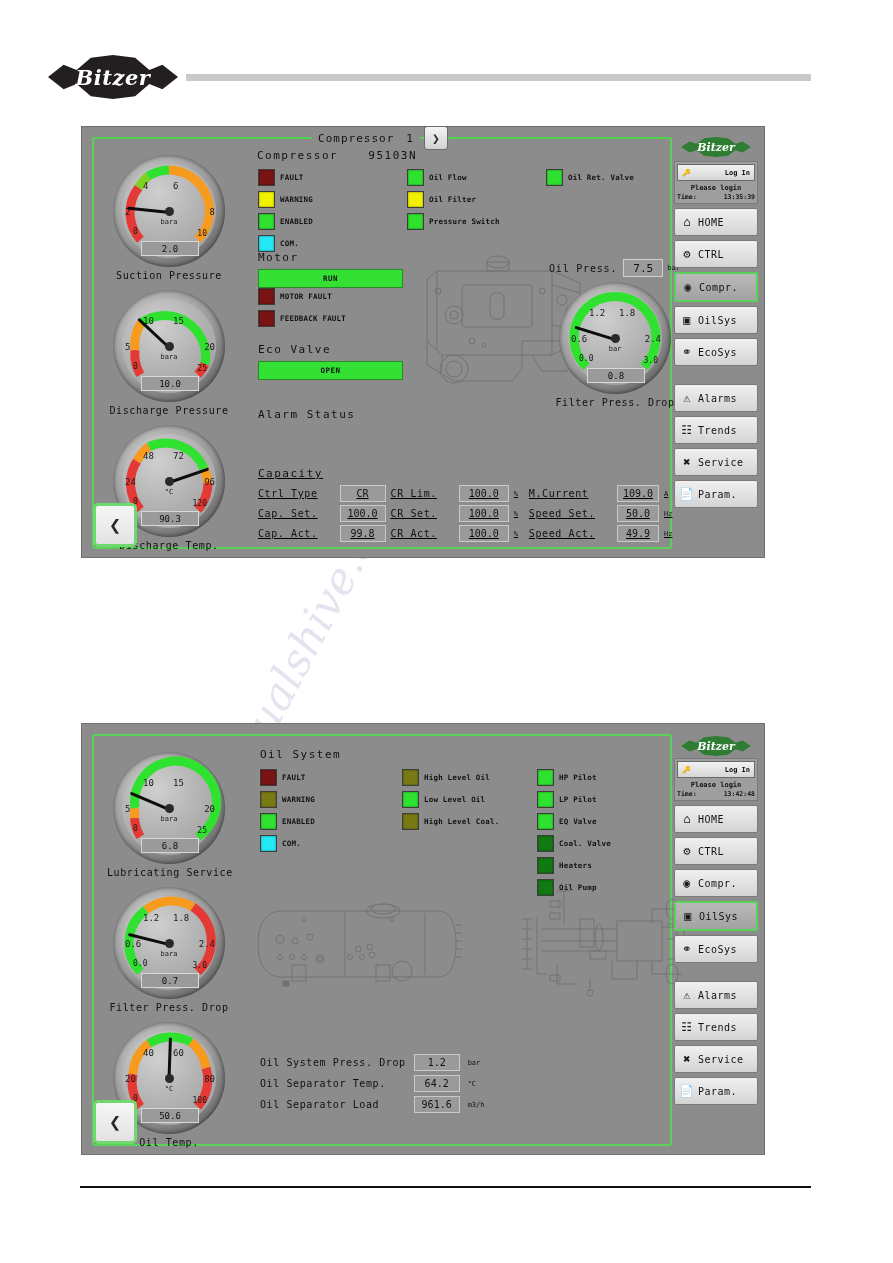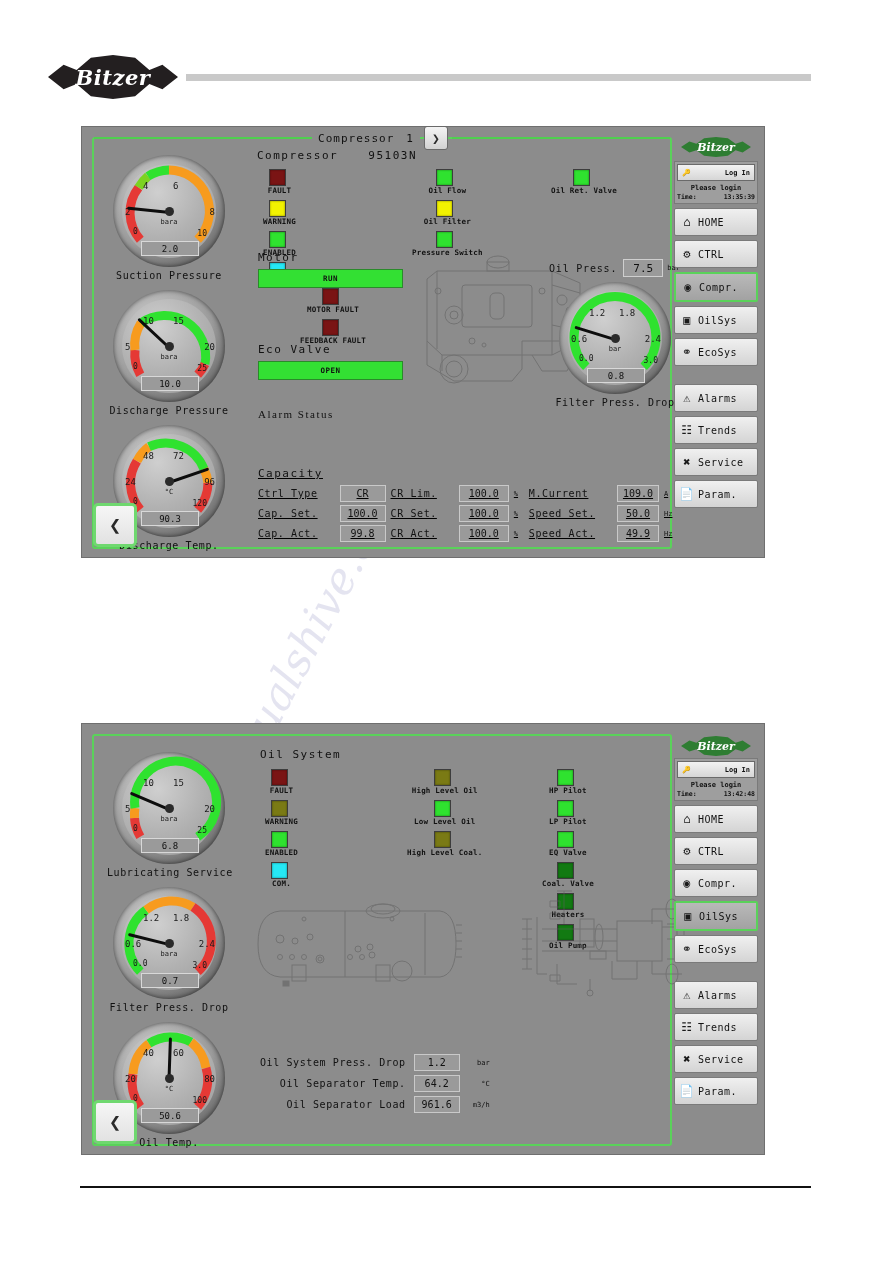--- a/index.html
+++ b/index.html
@@ -41,21 +41,21 @@
   .gauge .t2{position:absolute;left:60px;top:26px;font-size:9px;color:#1a1a1a;}
   .gauge .t3{position:absolute;left:12px;top:52px;font-size:9px;color:#1a1a1a;}
   .gauge .t4{position:absolute;right:10px;top:52px;font-size:9px;color:#1a1a1a;}
   .gauge .needle{position:absolute;left:56px;top:56px;width:42px;height:3px;background:#0d0d0d;transform-origin:0 50%;border-radius:2px;}
   .gauge .hub{position:absolute;left:52px;top:52px;width:9px;height:9px;border-radius:50%;background:#2a2a2a;}
   .gauge .readout{position:absolute;left:28px;top:86px;width:56px;height:13px;border:1px solid #d8d8d8;
       display:flex;align-items:center;justify-content:center;font-size:9px;color:#111;background:#9a9a9a;}
   .gauge-label{margin-top:3px;font-size:10px;color:#111;letter-spacing:.6px;white-space:nowrap;}
 
   
-  .lamp-row{display:flex;align-items:center;margin-bottom:5px;flex-direction:column;}
+  .lamp-row{display:flex;align-items:center;margin-bottom:5px;}
   .lamp{width:15px;height:15px;border:1px solid #3d3d3d;box-shadow:inset 0 0 2px rgba(0,0,0,.5);flex:0 0 auto;}
   .lamp-txt{margin-left:5px;font-size:7.5px;color:#111;font-weight:bold;letter-spacing:.2px;white-space:nowrap;}
 
   .sect-title{font-size:11px;color:#111;letter-spacing:1.5px;margin-bottom:5px;}
   .wide-btn{height:17px;background:#33e033;border:1px solid #2a8a2a;display:flex;align-items:center;justify-content:center;
       font-size:7.5px;font-weight:bold;color:#111;letter-spacing:.5px;}
 
   
   .alarm-tbl{display:flex;border:1px solid #bdbdbd;height:24px;}
   .alarm-tbl>div{display:flex;align-items:center;justify-content:center;text-align:center;font-size:6.5px;color:#111;
@@ -64,21 +64,21 @@
 
   
   .cap-grid{display:grid;grid-template-columns:auto 46px auto 50px 10px auto 42px 14px;
       column-gap:5px;row-gap:3px;align-items:center;}
   .cap-lbl{font-size:10px;color:#111;letter-spacing:.6px;white-space:nowrap;}
   .cap-val{height:15px;border:1px solid #c9c9c9;background:#9a9a9a;display:flex;align-items:center;justify-content:center;
       font-size:10px;color:#111;}
   .cap-unit{font-size:7px;color:#111;}
 
   
-  .oil-rows{display:grid;grid-template-columns:auto 46px 22px;column-gap:8px;row-gap:4px;align-items:center;text-align:right;}
+  .oil-rows{display:grid;grid-template-columns:auto 46px 22px;column-gap:8px;row-gap:4px;align-items:center;}
 
   
   .side{position:absolute;right:6px;top:8px;width:84px;bottom:8px;}
   .side-logo{width:70px;height:20px;margin:2px auto 4px;position:relative;}
   .side-logo .d{position:absolute;inset:0;background:#2e7d32;
       clip-path:polygon(0% 50%, 12% 22%, 22% 34%, 33% 6%, 50% 0%, 67% 6%, 78% 34%, 88% 22%, 100% 50%, 88% 78%, 78% 66%, 67% 94%, 50% 100%, 33% 94%, 22% 66%, 12% 78%);}
   .side-logo .w{position:absolute;inset:0;display:flex;align-items:center;justify-content:center;color:#fff;
       font-family:"DejaVu Serif",serif;font-style:italic;font-weight:bold;font-size:11px;}
   .login-box{border:1px solid #7a7a7a;background:#9e9e9e;padding:2px;}
   .login-btn{height:15px;background:linear-gradient(#f2f2f2,#d6d6d6);border:1px solid #6a6a6a;display:flex;align-items:center;
@@ -307,21 +307,21 @@
       <div class="lo">0.0</div>
       <div class="hi"></div>
       <div style="position:absolute;right:13px;top:74px;font-size:8px;color:#1a1a1a;">3.0</div>
       <div class="needle" style="transform:rotate(197deg);"></div>
       <div class="hub"></div>
       <div class="readout">0.8</div>
     </div>
     <div class="gauge-label">Filter Press. Drop</div>
   </div>
 
-  <div style="position:absolute;left:176px;top:281px;width:409px;font-family:Liberation Serif, serif;">
+  <div style="position:absolute;left:176px;top:281px;width:409px;">
     <div class="sect-title">Alarm Status</div>
   </div>
 
   <div style="position:absolute;left:176px;top:340px;width:420px;text-decoration:underline;">
     <div class="sect-title">Capacity</div>
     <div class="cap-grid">
       <div class="cap-lbl">Ctrl Type</div>
       <div class="cap-val">CR</div>
       <div class="cap-lbl">CR Lim.</div>
       <div class="cap-val">100.0</div>

